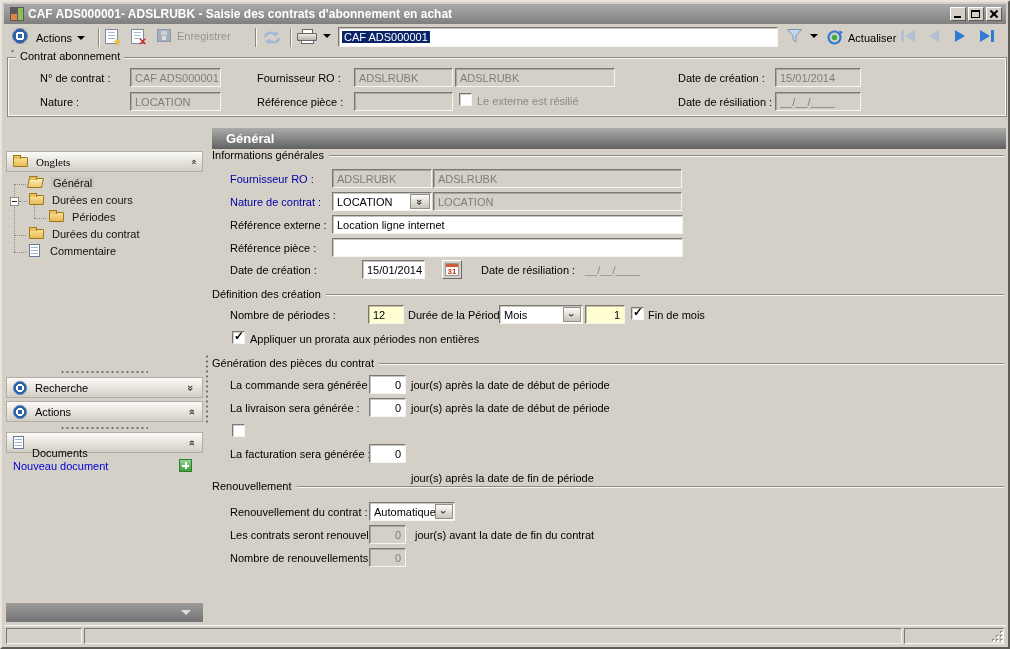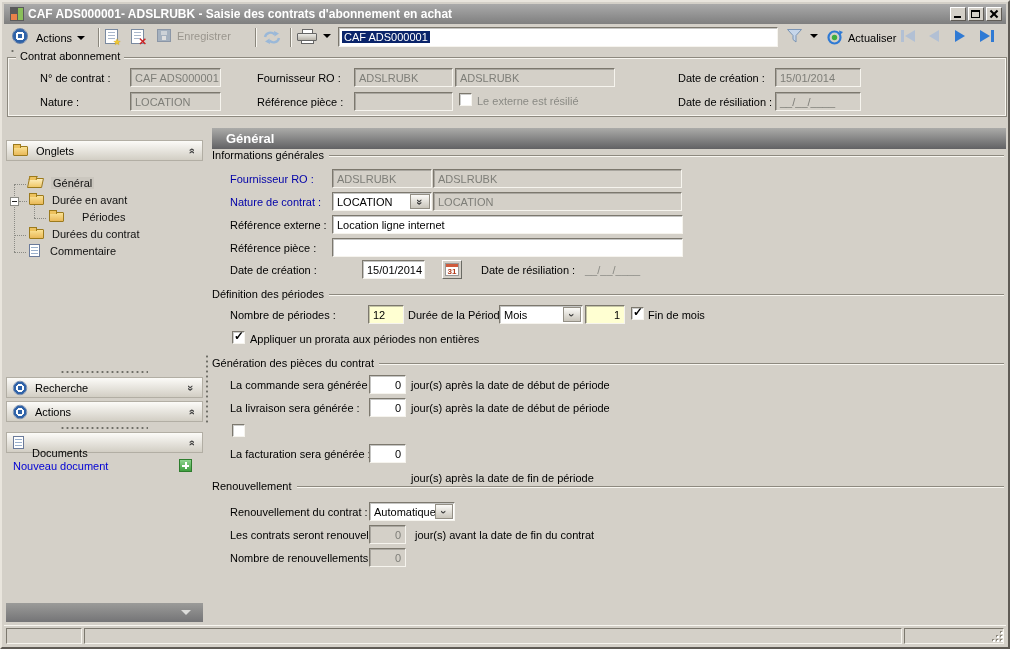--- a/index.html
+++ b/index.html
@@ -224,46 +224,46 @@
   <div class="fld grey" style="left:352px;top:90px;width:99px;"></div>
   <span class="cb" style="left:457px;top:91px;"></span>
   <span class="lbl lbl-grey" style="left:475px;top:93px;">Le externe  est résilié</span>
 
   <span class="lbl" style="left:676px;top:70px;">Date de création :</span>
   <div class="fld grey" style="left:773px;top:66px;width:86px;">15/01/2014</div>
   <span class="lbl" style="left:676px;top:94px;">Date de résiliation :</span>
   <div class="fld grey" style="left:773px;top:90px;width:86px;">__/__/____</div>
 
 
-  <div class="panel-hd" style="top:138px;">
+  <div class="panel-hd" style="top:149px;font-family:Liberation Serif, serif;">
     <span class="folder" style="margin-left:6px;"></span>
     <span style="margin-left:8px;">Onglets</span>
     <span class="panel-chevron rotm90">»</span>
   </div>
 
   <div class="treeline-v" style="left:12px;top:182px;height:68px;"></div>
   <div class="treeline-h" style="left:12px;top:182px;width:12px;"></div>
   <div class="treeline-h" style="left:17px;top:199px;width:8px;"></div>
   <div class="treeline-v" style="left:32px;top:200px;height:16px;"></div>
   <div class="treeline-h" style="left:32px;top:216px;width:12px;"></div>
   <div class="treeline-h" style="left:12px;top:233px;width:12px;"></div>
   <div class="treeline-h" style="left:12px;top:250px;width:12px;"></div>
   <div class="expander" style="left:8px;top:195px;"></div>
 
   <div class="tree-item" style="left:26px;top:174px;">
     <span class="folder open" style="display:inline-block;vertical-align:-1px;"></span>
     <span class="tree-sel" style="margin-left:5px;">Général</span>
   </div>
   <div class="tree-item" style="left:27px;top:191px;">
     <span class="folder" style="display:inline-block;vertical-align:-1px;"></span>
-    <span style="margin-left:5px;">Durée en avant</span>
+    <span style="margin-left:5px;">Durées en cours</span>
   </div>
   <div class="tree-item" style="left:47px;top:208px;">
     <span class="folder" style="display:inline-block;vertical-align:-1px;"></span>
-    <span style="margin-left:15px;">Périodes</span>
+    <span style="margin-left:5px;">Périodes</span>
   </div>
   <div class="tree-item" style="left:27px;top:225px;">
     <span class="folder" style="display:inline-block;vertical-align:-1px;"></span>
     <span style="margin-left:5px;">Durées du contrat</span>
   </div>
   <div class="tree-item" style="left:27px;top:242px;">
     <span class="docpage" style="display:inline-block;vertical-align:-2px;"></span>
     <span style="margin-left:7px;">Commentaire</span>
   </div>
 
@@ -323,21 +323,21 @@
 
   <span class="lbl" style="left:228px;top:262px;">Date de création :</span>
   <div class="fld" style="left:360px;top:258px;width:63px;">15/01/2014</div>
   <div class="calbtn" style="left:440px;top:258px;">
     <span class="cal-in">31</span>
   </div>
   <span class="lbl" style="left:479px;top:262px;">Date de résiliation :</span>
   <span class="lbl lbl-grey" style="left:583px;top:262px;">__/__/____</span>
 
   <div class="legend-row" style="left:210px;top:286px;width:792px;">
-    <span>Définition des périodes</span>
+    <span>Définition des création</span>
       <span class="line"></span>
   </div>
   <span class="lbl" style="left:228px;top:307px;">Nombre de périodes :</span>
   <div class="fld yellow" style="left:366px;top:303px;width:36px;">12</div>
   <span class="lbl" style="left:406px;top:307px;">Durée de la Période :</span>
   <div class="fld" style="left:497px;top:303px;width:84px;padding-right:20px;">
     <span>Mois</span>
     <span class="dd-btn">
         <span class="rot90">›</span>
       </span>

